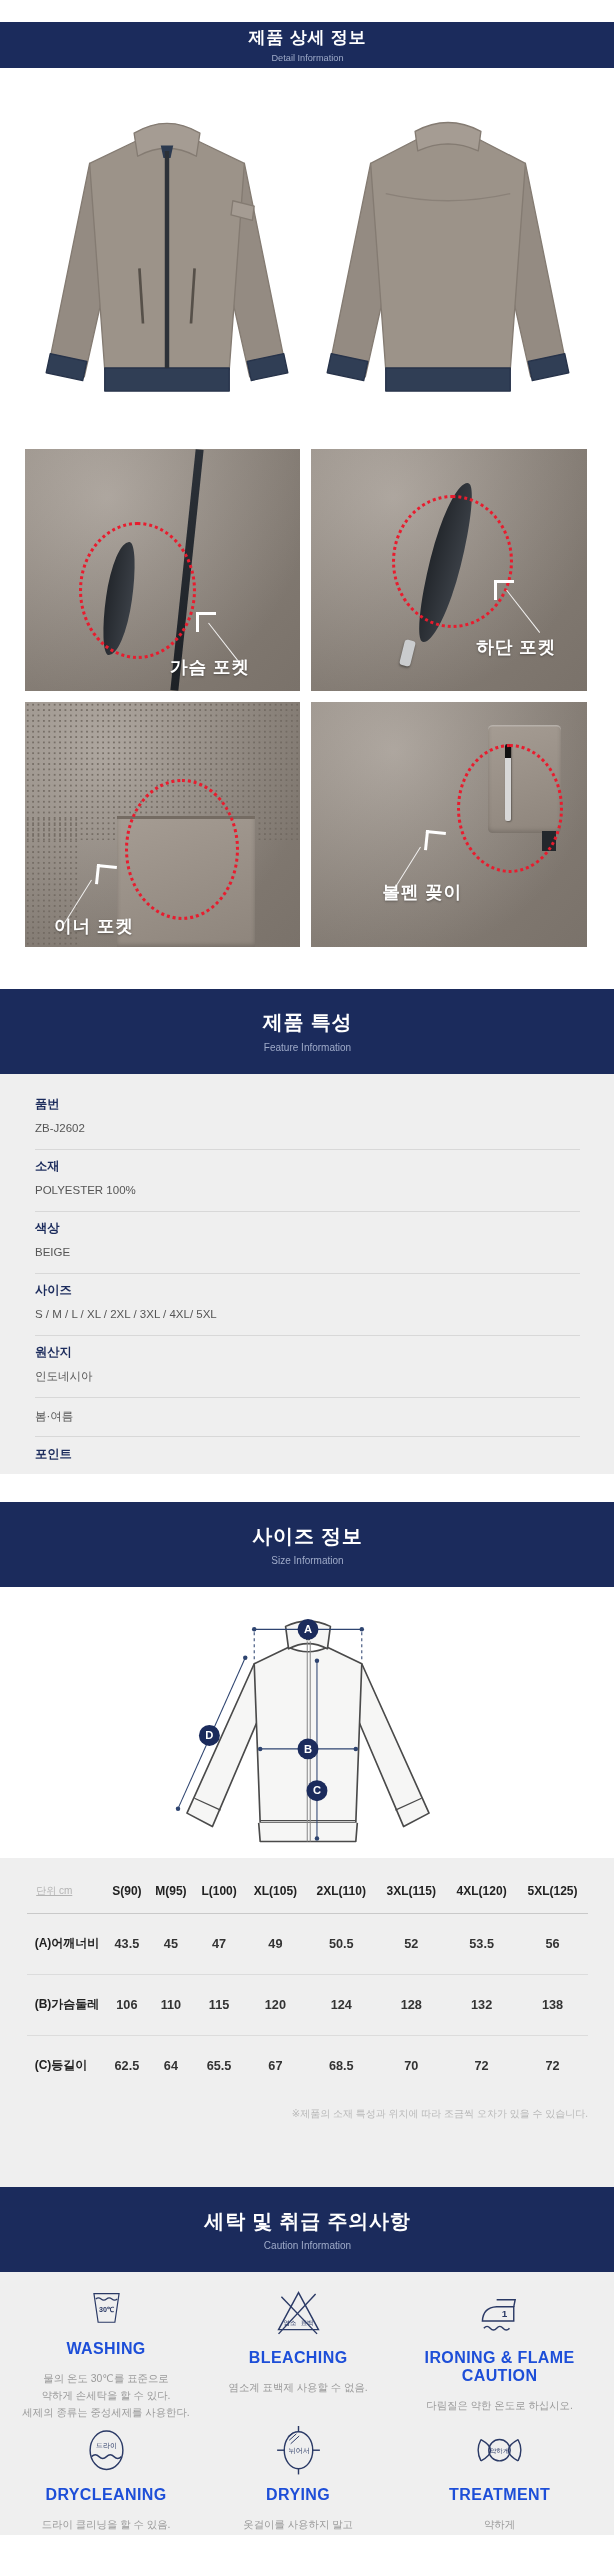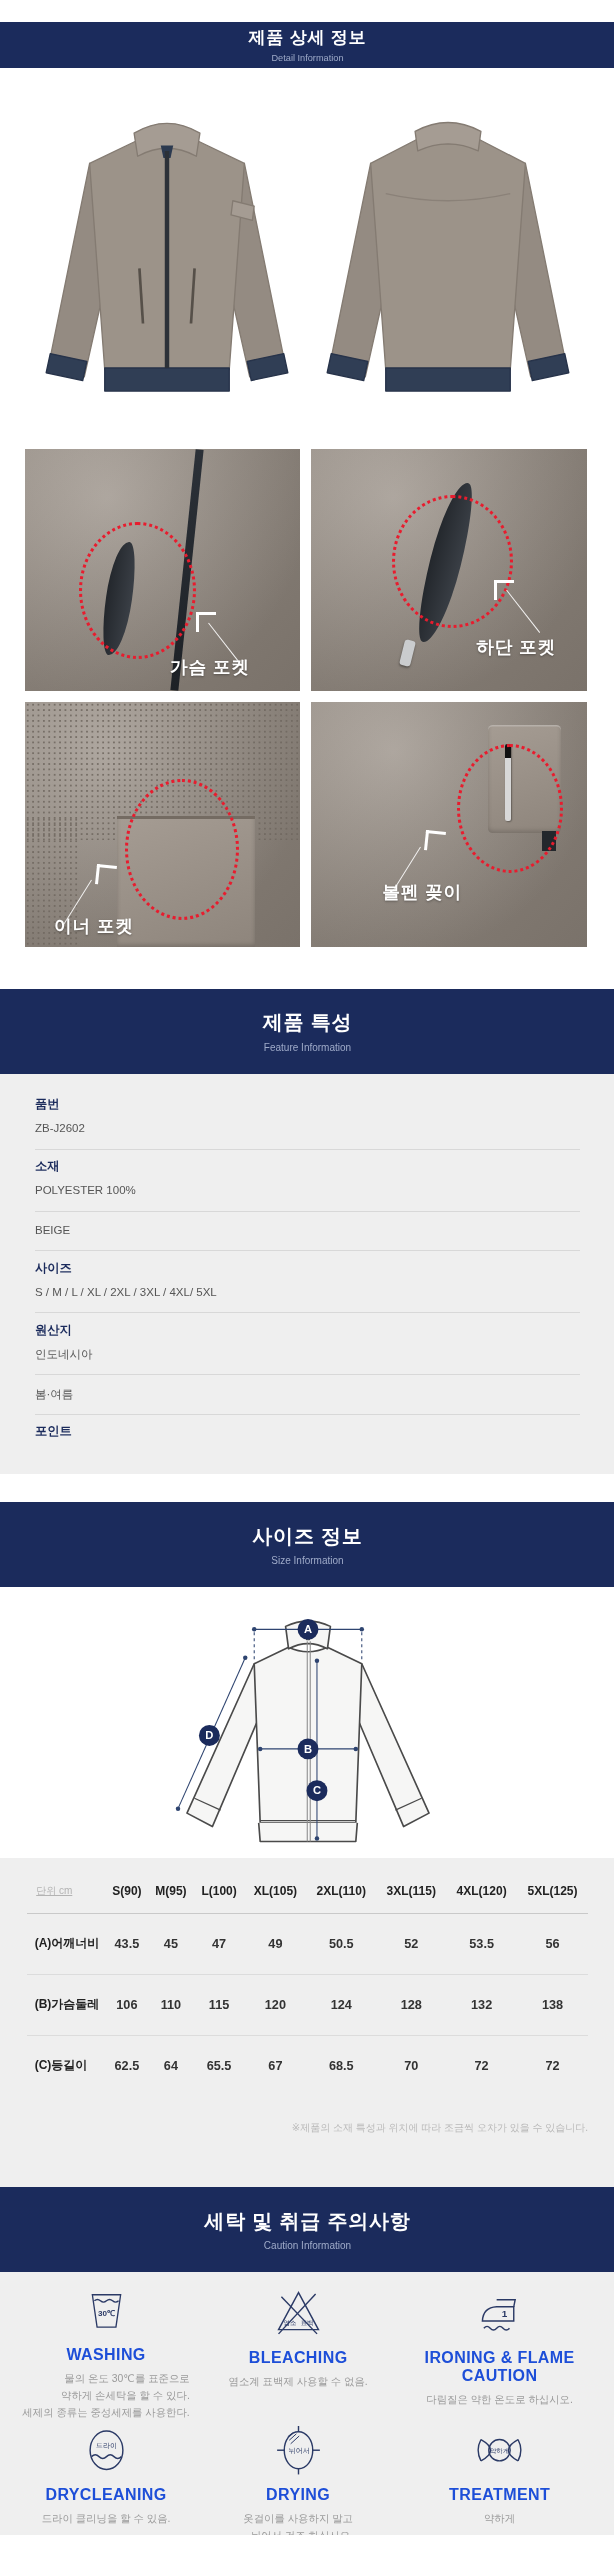--- a/index.html
+++ b/index.html
@@ -41,26 +41,26 @@
   
   .tabsec{height:329px;background:#efefef;box-sizing:border-box;padding:10.8px 27px 0 27px;color:#333;}
   table.size{width:100%;border-collapse:collapse;}
   table.size th,table.size td{font-weight:bold;text-align:center;}
   table.size thead th{font-size:12px;font-weight:bold;color:#222;height:42px;border-bottom:0.8px solid #c9c9c9;}
   table.size thead th.unit{color:#b3b3b3;font-weight:normal;font-size:10px;text-align:left;padding-left:9.2px;text-decoration:underline;}
   table.size tbody th{font-size:12px;font-weight:bold;color:#222;text-align:left;padding-left:7.7px;}
   table.size tbody td{font-size:12.7px;color:#333;}
   table.size tbody tr{height:61px;border-bottom:0.8px solid #dcdcdc;}
   table.size tbody tr:last-child{border-bottom:none;}
-  .note{margin-top:25px;text-align:right;color:#b9b9b9;font-size:10px;}
+  .note{margin-top:11px;text-align:right;color:#b9b9b9;font-size:10px;}
   
   .caresec{height:263px;background:#efefef;box-sizing:border-box;padding:12.3px 7.7px 0 7.7px;display:grid;grid-template-columns:1.05fr 1fr 1.15fr;grid-template-rows:137px 1fr;}
   .care{display:flex;flex-direction:column;align-items:center;text-align:center;}
   .care .ttl{color:#1d4ed8;font-weight:bold;font-size:16px;letter-spacing:0.4px;margin-top:7.7px;}
-  .care .cap{color:#9a9a9a;font-size:10.4px;line-height:1.65;margin-top:6px;text-align:right;}
+  .care .cap{color:#9a9a9a;font-size:10.4px;line-height:1.65;margin-top:12px;}
   .foot{height:43px;background:#fff;}
   .gapA{height:21.5px;background:#fff;}
   .gapB{height:41px;background:#fff;}
   .gapC{height:28.4px;background:#fff;}
 </style>
 </head>
 <body>
 
 <div class="gapA sec"></div>
 
@@ -163,20 +163,21 @@
 <div class="specsec sec">
   <div class="spec">
     <div class="lab">품번</div>
     <div class="val">ZB-J2602</div>
   </div>
   <div class="spec">
     <div class="lab">소재</div>
     <div class="val">POLYESTER 100%</div>
   </div>
   <div class="spec">
+    <div class="lab">색상</div>
     <div class="val">BEIGE</div>
   </div>
   <div class="spec">
     <div class="lab">사이즈</div>
     <div class="val">S / M / L / XL / 2XL / 3XL / 4XL/ 5XL</div>
   </div>
   <div class="spec">
     <div class="lab">원산지</div>
     <div class="val">인도네시아</div>
   </div>

